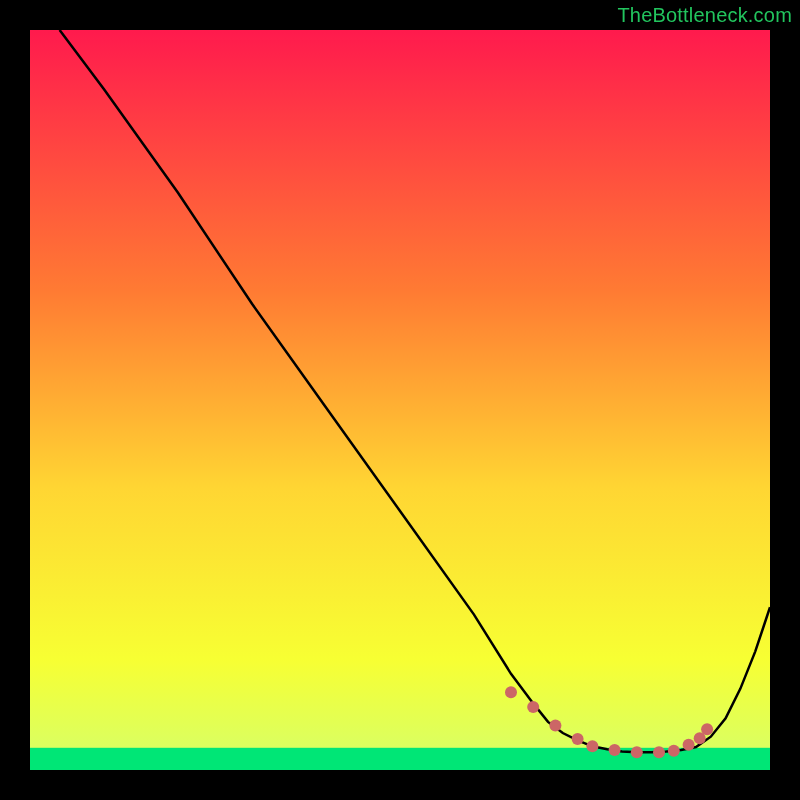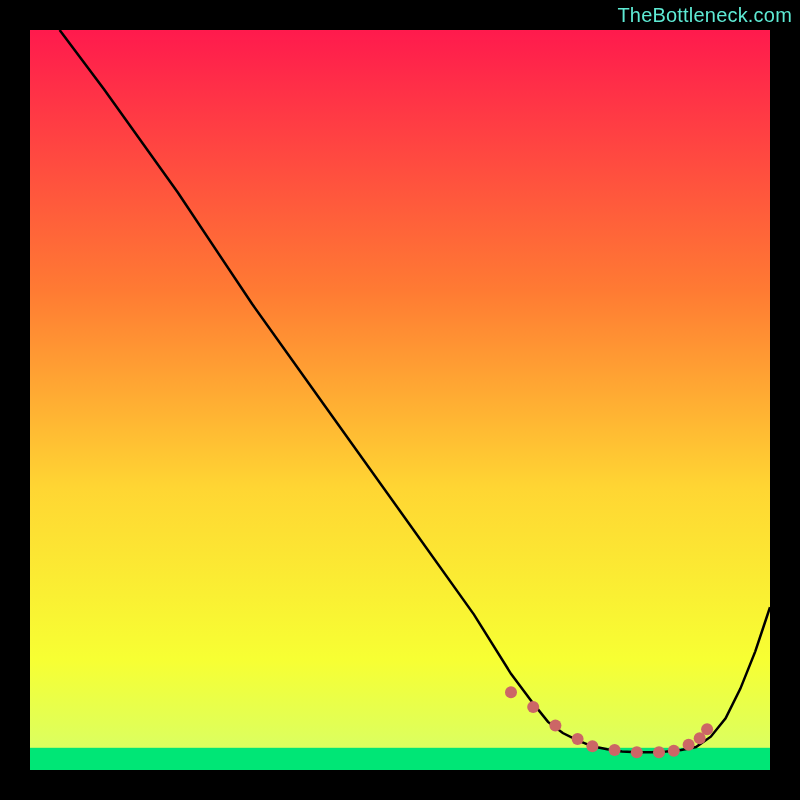--- a/index.html
+++ b/index.html
@@ -8,21 +8,21 @@
     width: 800px;
     height: 800px;
     background: #000;
     font-family: Arial, Helvetica, sans-serif;
     overflow: hidden;
   }
   .watermark {
     position: absolute;
     top: 4px;
     right: 8px;
-    color: #5eead4;
+    color: #22c55e;
     font-size: 20px;
     font-weight: 500;
     z-index: 10;
     letter-spacing: 0.2px;
   }
   .frame {
     position: absolute;
     left: 30px;
     top: 30px;
     width: 740px;

